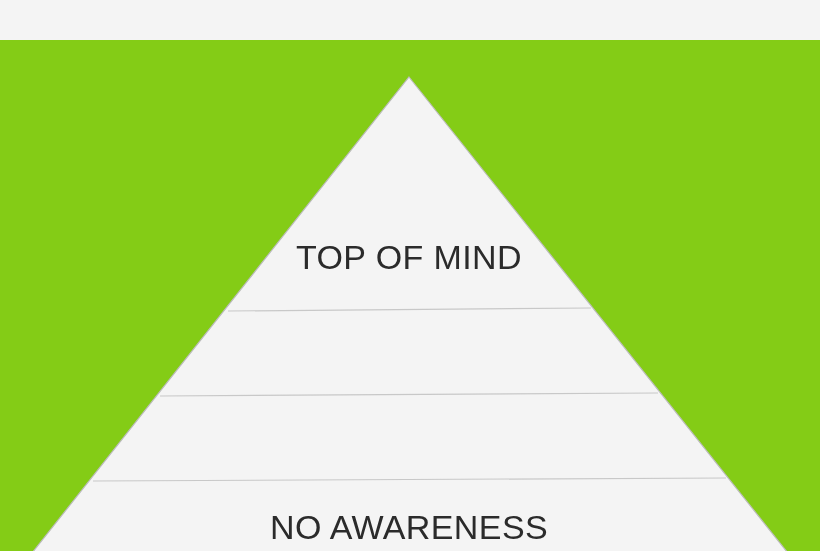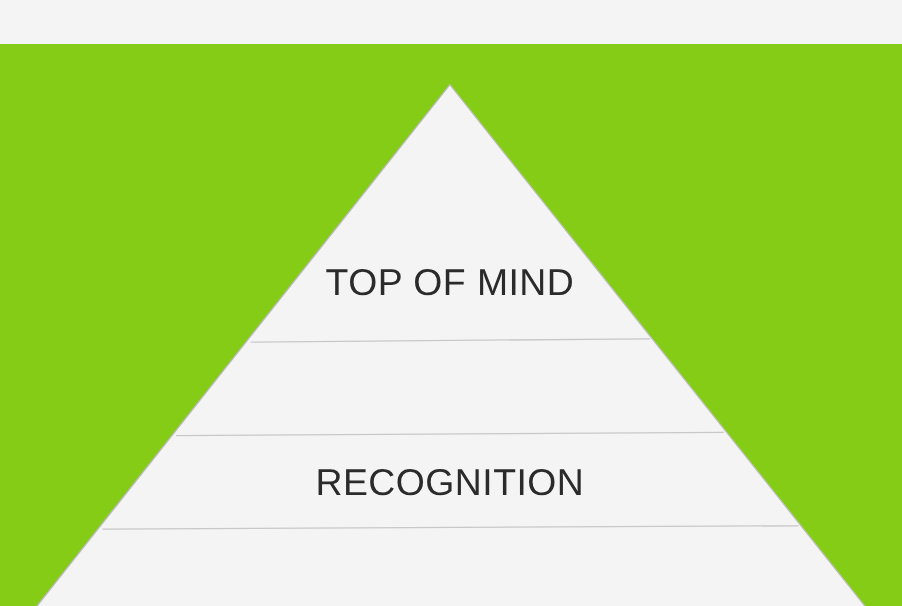--- a/index.html
+++ b/index.html
@@ -70,16 +70,16 @@
     <line id="divider-1" x1="228" y1="271" x2="591" y2="268" stroke="#c8c8c8" stroke-width="1.2"></line>
 
     <line id="divider-2" x1="160" y1="356" x2="658" y2="353" stroke="#c8c8c8" stroke-width="1.2"></line>
 
     <line id="divider-3" x1="93" y1="441" x2="726" y2="438" stroke="#c8c8c8" stroke-width="1.2"></line>
   </svg>
 
   <div class="tier-label" id="label-top-of-mind" style="color: rgb(43, 43, 43);">TOP OF MIND</div>
 
 
-  <div class="tier-label" id="label-recognition" style="color: rgb(43, 43, 43);">RECOGNITION</div>
 
+  <div class="tier-label" id="label-no-awareness" style="color: rgb(43, 43, 43);">NO AWARENESS</div>
 
 </div>
 
 </body></html>

